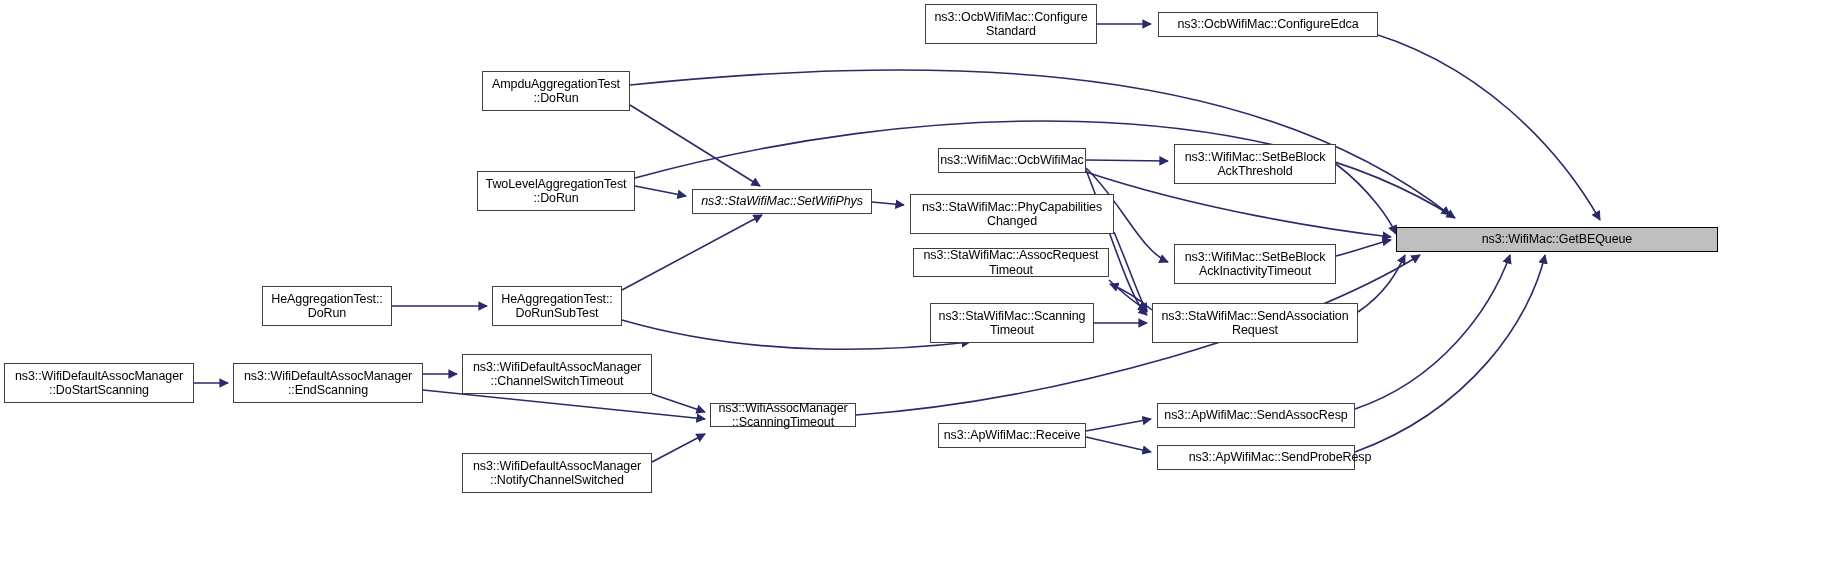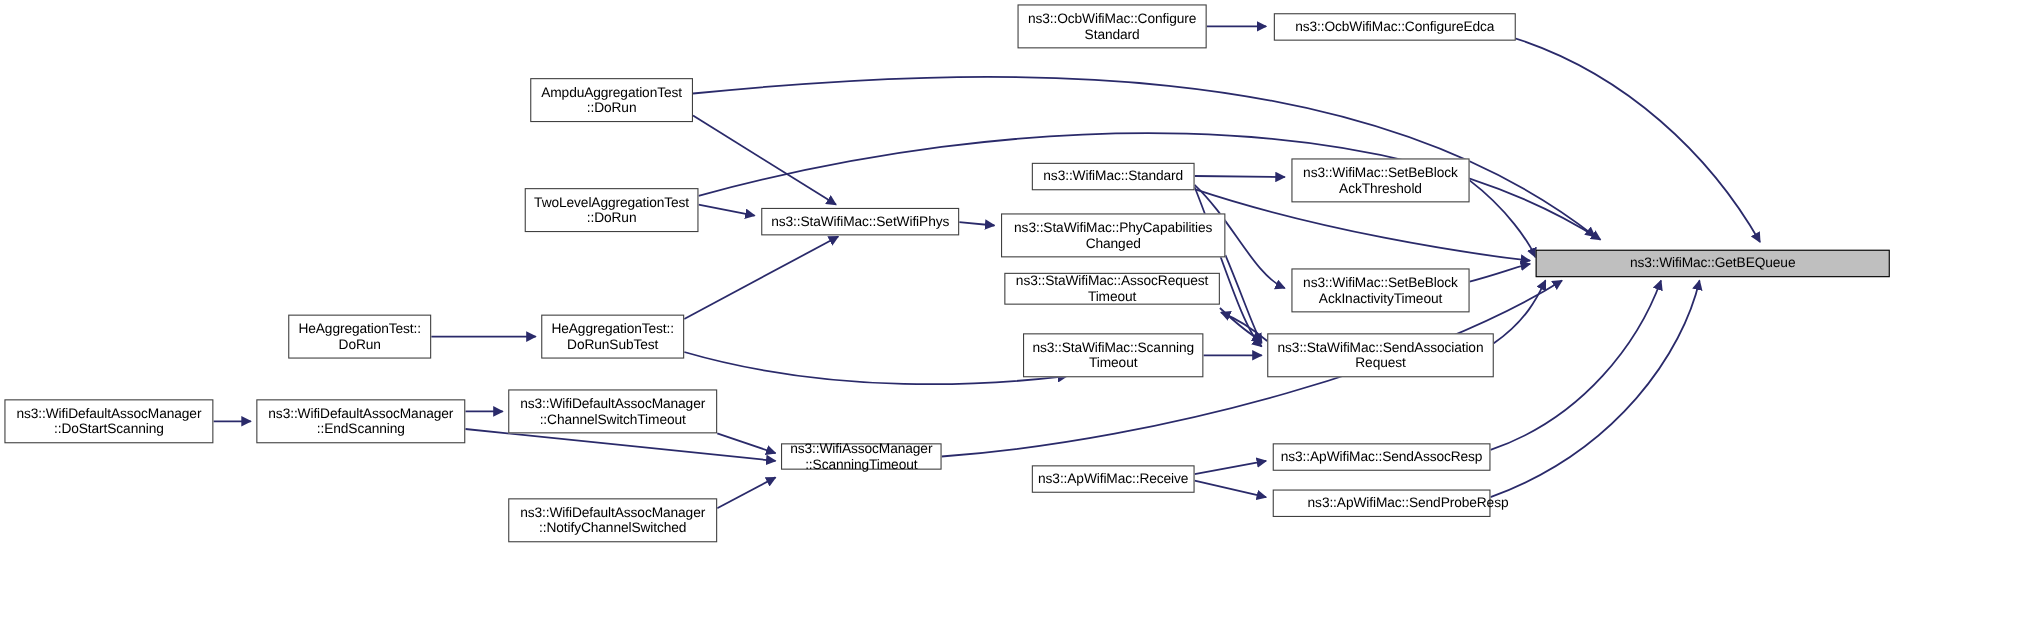--- a/index.html
+++ b/index.html
@@ -92,22 +92,22 @@
   </svg>
 
   <div id="node-layer">
       <div class="node" style="left: 925px; top: 4px; width: 172px; height: 40px;">ns3::OcbWifiMac::Configure
 Standard</div>
       <div class="node" style="left: 1158px; top: 12px; width: 220px; height: 25px;">ns3::OcbWifiMac::ConfigureEdca</div>
       <div class="node" style="left: 482px; top: 71px; width: 148px; height: 40px;">AmpduAggregationTest
 ::DoRun</div>
       <div class="node" style="left: 477px; top: 171px; width: 158px; height: 40px; text-align: center;">TwoLevelAggregationTest
 ::DoRun</div>
-      <div class="node" style="left: 692px; top: 189px; width: 180px; height: 25px;">ns3::StaWifiMac::SetWifiPhys</div>
-      <div class="node" style="left: 938px; top: 148px; width: 148px; height: 25px;">ns3::WifiMac::Standard</div>
+      <div class="node" style="left: 692px; top: 189px; width: 180px; height: 25px; font-style: italic;">ns3::StaWifiMac::SetWifiPhys</div>
+      <div class="node" style="left: 938px; top: 148px; width: 148px; height: 25px;">ns3::WifiMac::OcbWifiMac</div>
       <div class="node" style="left: 910px; top: 194px; width: 204px; height: 40px;">ns3::StaWifiMac::PhyCapabilities
 Changed</div>
       <div class="node" style="left: 1174px; top: 144px; width: 162px; height: 40px;">ns3::WifiMac::SetBeBlock
 AckThreshold</div>
       <div class="node" style="left: 913px; top: 248px; width: 196px; height: 29px;">ns3::StaWifiMac::AssocRequest
 Timeout</div>
       <div class="node" style="left: 1174px; top: 244px; width: 162px; height: 40px;">ns3::WifiMac::SetBeBlock
 AckInactivityTimeout</div>
       <div class="node" style="left: 930px; top: 303px; width: 164px; height: 40px;">ns3::StaWifiMac::Scanning
 Timeout</div>

